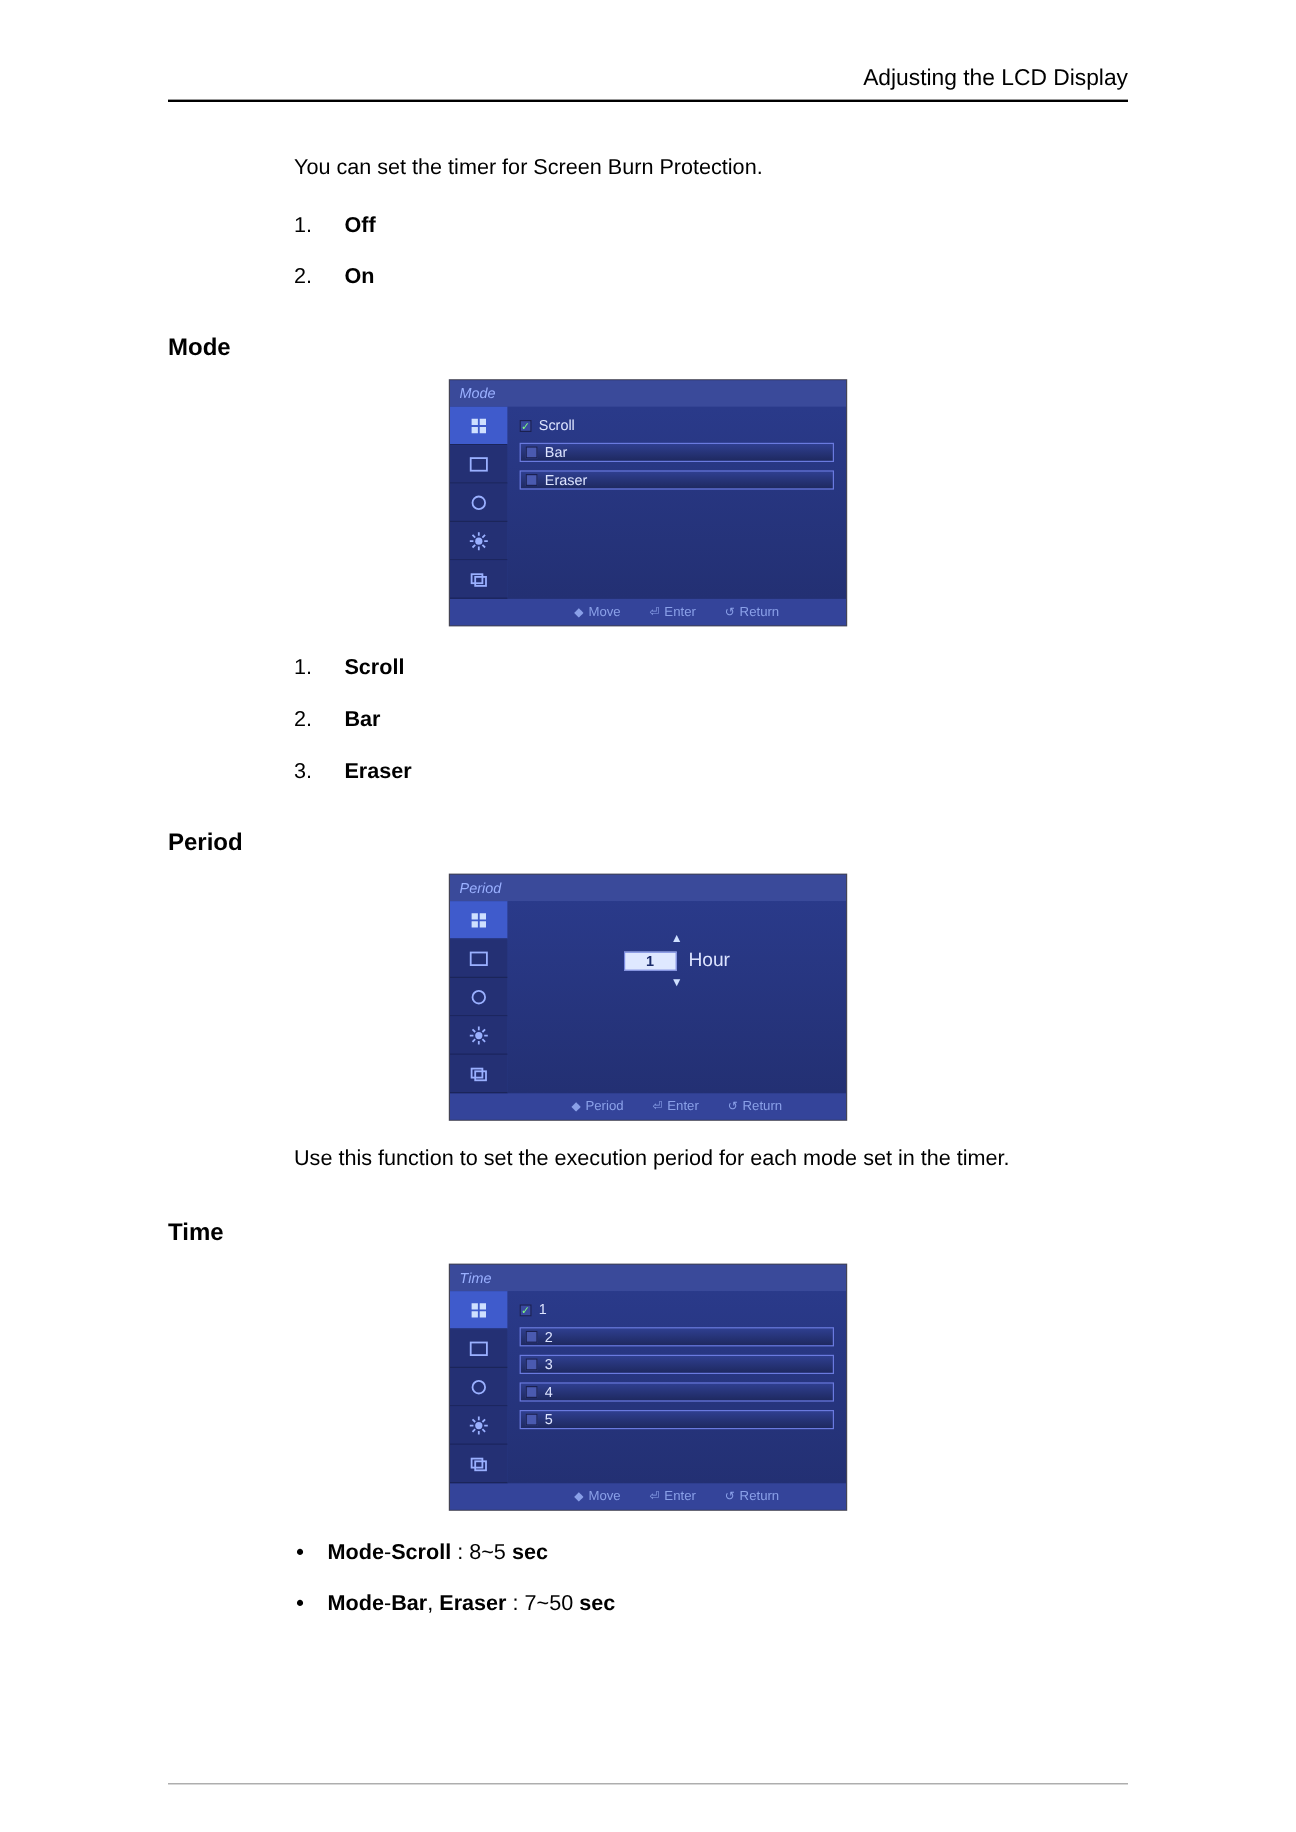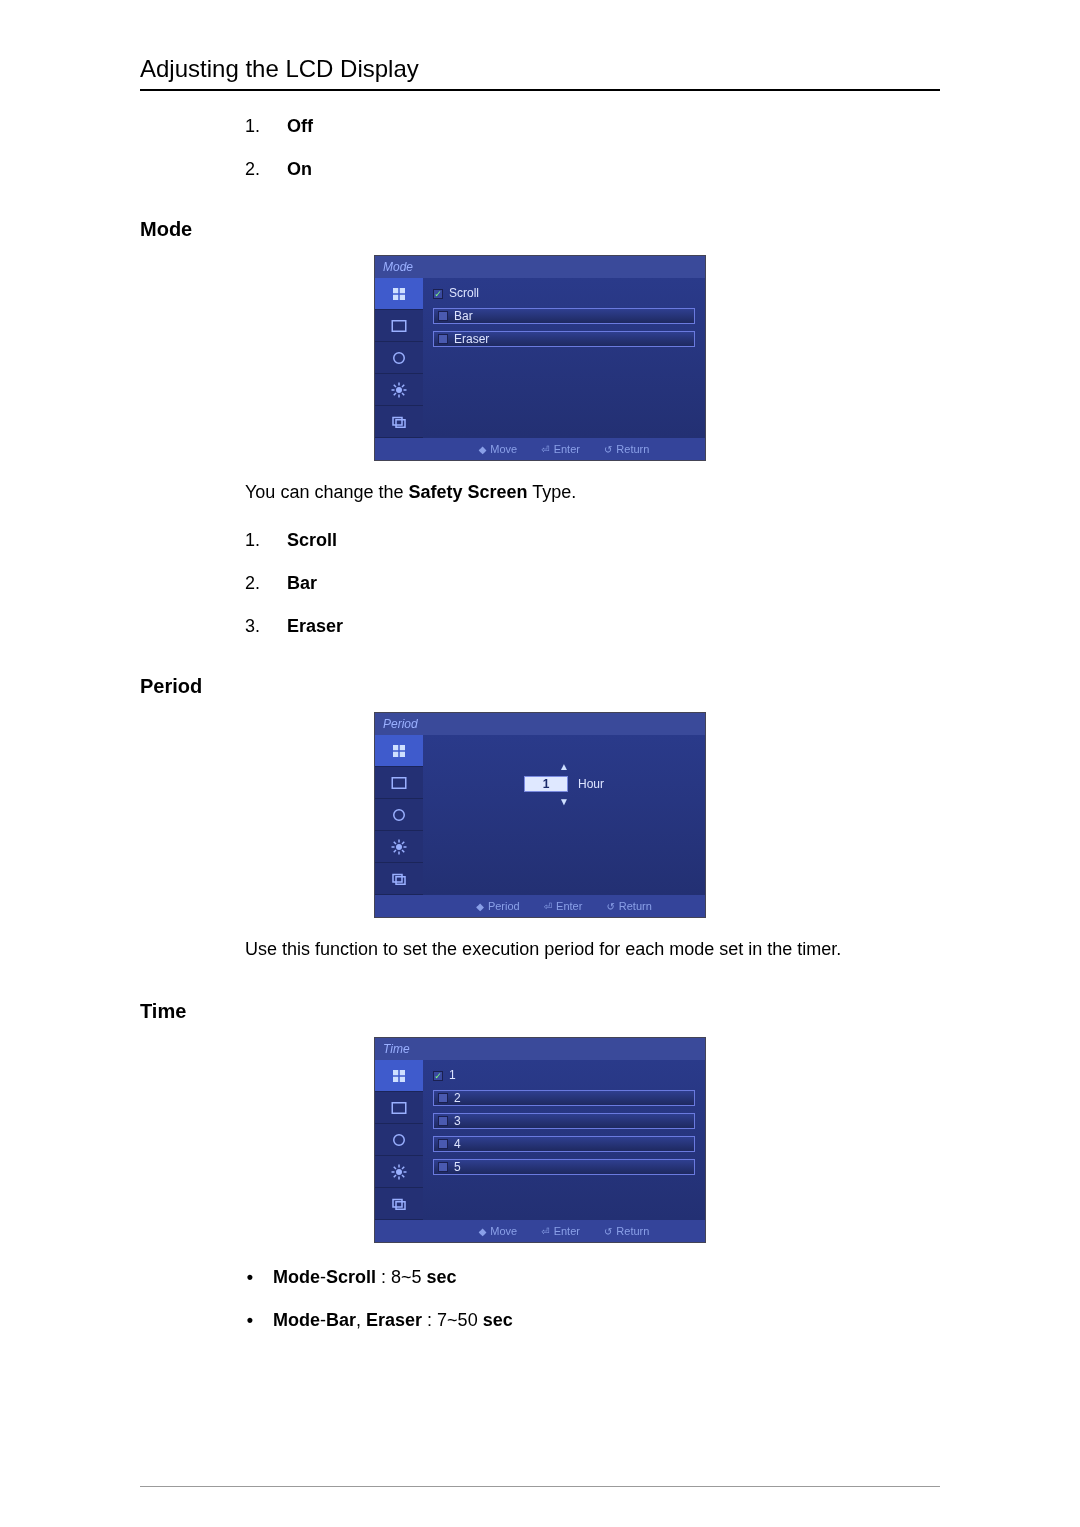--- a/index.html
+++ b/index.html
@@ -13,22 +13,22 @@
     color: #000;
     position: relative;
     padding-bottom: 60px;
   }
   .page-header {
     width: 800px;
     margin: 0 auto;
     padding-top: 55px;
   }
   .page-header-title {
-    text-align: left;
-    font-size: 24px;
+    text-align: right;
+    font-size: 19px;
     font-weight: 400;
     padding-bottom: 6px;
   }
   .hr-thick { border: none; border-top: 2px solid #000; }
   .hr-thin  { border: none; border-top: 1px solid #9b9b9b; width: 800px; margin: 0 auto; }
   .content-wide { width: 800px; margin: 0 auto; }
   .content-indent { margin-left: 105px; width: 695px; }
   .content-left { width: 800px; margin: 0 auto; }
   .para { margin-top: 42px; line-height: 1.4; }
   .para.small-gap { margin-top: 20px; }
@@ -132,34 +132,35 @@
     display: flex; flex-direction: column; align-items: center;
     gap: 4px; padding-top: 18px;
   }
   .arrow { font-size: 10px; color: #cfe0ff; }
   .period-row { display: flex; align-items: center; gap: 10px; }
   .period-box {
     width: 44px; height: 16px; background: #dfe8ff; color:#1a2a6a;
     font-size: 12px; font-weight: 700; text-align: center;
     border: 1px solid #7a8adf;
   }
-  .period-unit { font-size: 12px; color:#dde4ff; }
+  .period-unit { font-size: 16px; color:#dde4ff; }
 
   .footer-rule-wrap { position: absolute; left: 0; right: 0; bottom: 40px; }
 </style>
 </head>
 <body>
 
 <div class="page-header">
   <div class="page-header-title">Adjusting the LCD Display</div>
   <hr class="hr-thick">
 </div>
 
 <div class="content-wide">
   <div class="content-indent">
+    <p class="para">You can set the timer for Screen Burn Protection.</p>
 
     <ol class="ol">
       <li>
         <span class="num">1.</span>
         <span class="bold">Off</span>
       </li>
       <li>
         <span class="num">2.</span>
         <span class="bold">On</span>
       </li>
@@ -235,23 +236,20 @@
       <span class="hint">
           <span class="hint-icon">↺</span>
           <span>Return</span>
         </span>
     </div>
   </div>
 </div>
 
 <div class="content-wide">
   <div class="content-indent">
-    <p class="para small-gap">
-      <span>You can change the </span><span class="bold">Safety Screen</span><span> Type.</span>
-    </p>
     <ol class="ol">
       <li>
           <span class="num">1.</span>
           <span class="bold">Scroll</span>
         </li>
       <li>
           <span class="num">2.</span>
           <span class="bold">Bar</span>
         </li>
       <li>

